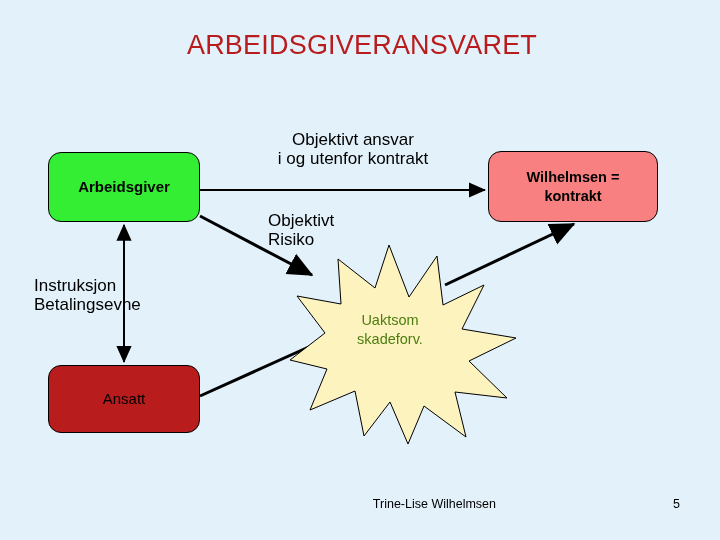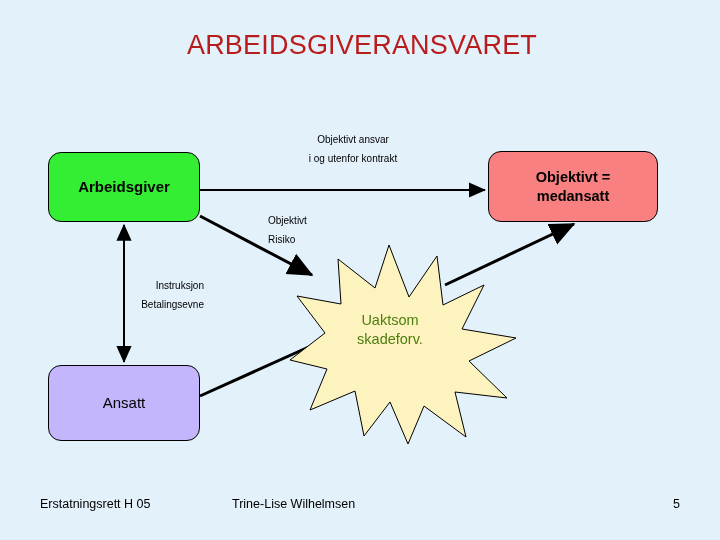--- a/index.html
+++ b/index.html
@@ -66,22 +66,22 @@
     height: 70px;
     background: #33ee33;
     font-size: 15px;
     font-weight: bold;
     line-height: 18px;
   }
   .box-employee {
     left: 48px;
     top: 365px;
     width: 152px;
-    height: 76px;
-    background: #c4b5fd;
+    height: 68px;
+    background: #b91c1c;
     font-size: 15px;
     font-weight: normal;
     line-height: 18px;
   }
   .box-injured {
     left: 488px;
     top: 151px;
     width: 170px;
     height: 71px;
     background: #f98080;
@@ -89,41 +89,41 @@
     font-weight: bold;
     line-height: 19px;
     flex-direction: column;
   }
   .box-injured span { display: block; white-space: nowrap; }
 
   
   .free-text {
     position: absolute;
     color: #000000;
-    font-size: 10px;
+    font-size: 17px;
     line-height: 19px;
     white-space: pre-line;
   }
   .txt-objective {
     left: 258px;
     top: 130px;
     width: 190px;
     text-align: center;
   }
   .txt-interest {
     left: 268px;
     top: 211px;
     width: 190px;
     text-align: left;
   }
   .txt-instruction {
-    left: 24px;
+    left: 34px;
     top: 276px;
     width: 180px;
-    text-align: right;
+    text-align: left;
   }
   .txt-star {
     position: absolute;
     left: 300px;
     top: 311px;
     width: 180px;
     text-align: center;
     font-size: 14.5px;
     line-height: 19px;
     color: #4d7c0f;
@@ -133,21 +133,21 @@
   
   .footer-item {
     position: absolute;
     top: 496px;
     font-size: 12.5px;
     line-height: 16px;
     color: #000000;
     white-space: nowrap;
   }
   .footer-left   { left: 40px; }
-  .footer-center { left: 232px; width: 240px; text-align: left; }
+  .footer-center { left: 256px; width: 240px; text-align: right; }
   .footer-right  { left: 620px; width: 60px; text-align: right; }
 </style>
 </head>
 <body>
 
 <div id="slide">
 
   <div class="slide-title">ARBEIDSGIVERANSVARET</div>
 
   <svg id="canvas" viewBox="0 0 720 540" xmlns="http://www.w3.org/2000/svg">
@@ -175,35 +175,34 @@
 
   <div class="node-box box-employer">
     <span>Arbeidsgiver</span>
   </div>
 
   <div class="node-box box-employee">
     <span>Ansatt</span>
   </div>
 
   <div class="node-box box-injured">
-    <span>Objektivt =</span>
-    <span>medansatt</span>
+    <span>Wilhelmsen =</span>
+    <span>kontrakt</span>
   </div>
 
   <div class="txt-star">Uaktsom
 skadeforv.</div>
 
   <div class="free-text txt-objective">Objektivt ansvar
 i og utenfor kontrakt</div>
 
   <div class="free-text txt-interest">Objektivt
 Risiko</div>
 
   <div class="free-text txt-instruction">Instruksjon
 Betalingsevne</div>
 
-  <div class="footer-item footer-left">Erstatningsrett H 05</div>
 
   <div class="footer-item footer-center">Trine-Lise Wilhelmsen</div>
 
   <div class="footer-item footer-right">5</div>
 
 </div>
 
 </body></html>

